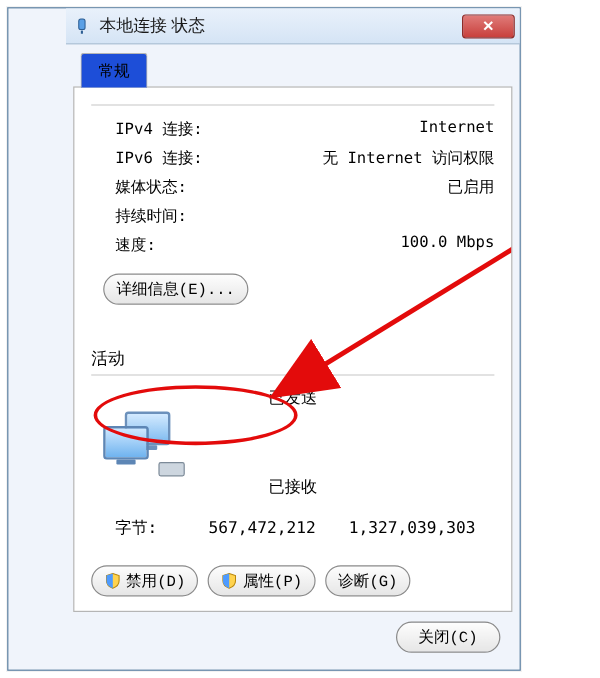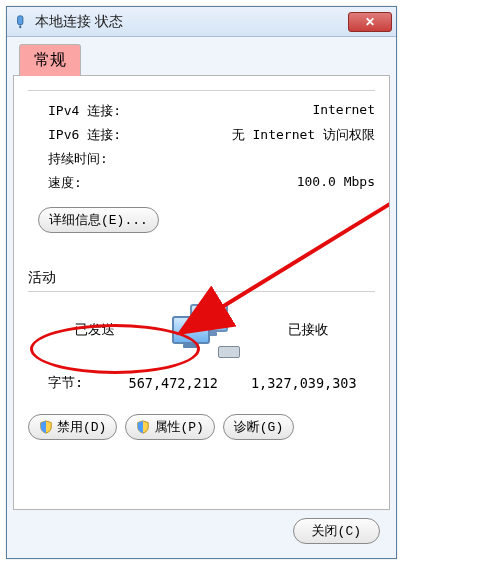--- a/index.html
+++ b/index.html
@@ -11,26 +11,27 @@
     font-size: 13px;
     color: #000;
   }
   .outer {
     width: 500px;
     height: 565px;
     padding: 6px;
     background: #fff;
   }
   .window {
-    width: 391px;
+    width: 428px;
     height: 553px;
     border: 1px solid #5a7fa0;
     background: #f0f4fb;
     box-shadow: 0 0 0 1px rgba(0,0,0,.05);
     position: relative;
+    padding-left: 48px;
   }
   .titlebar {
     height: 30px;
     background: linear-gradient(#e9f1fb, #d5e4f5);
     border-bottom: 1px solid #a9bdd4;
     display: flex;
     align-items: center;
     padding: 0 4px 0 8px;
     position: relative;
   }
@@ -59,26 +60,26 @@
     padding: 6px;
     height: calc(100% - 30px);
     display: flex;
     flex-direction: column;
   }
   .tabstrip {
     display: flex;
     margin-left: 6px;
   }
   .tab {
-    background: #fca5a5;
+    background: #1d4ed8;
     border: 1px solid #b5b5b5;
     border-bottom: none;
     border-radius: 3px 3px 0 0;
     padding: 5px 14px;
-    font-size: 16px;
+    font-size: 13px;
     position: relative;
     top: 1px;
     z-index: 2;
     cursor: default;
   }
   .tabpanel {
     flex: 1;
     background: #fff;
     border: 1px solid #b5b5b5;
     padding: 10px 14px;
@@ -115,23 +116,23 @@
     font-size: 13px;
     font-family: Liberation Mono, monospace;
     cursor: pointer;
     display: inline-flex;
     align-items: center;
     gap: 4px;
   }
   .spacer { height: 24px; }
   .activity {
     display: flex;
-    align-items: center;
     justify-content: space-around;
     margin: 10px 0 6px 0;
+    flex-direction: column;
   }
   .activity .col {
     flex: 1;
     text-align: center;
     font-size: 13.5px;
   }
   .net-icon {
     width: 80px; height: 56px;
     position: relative;
   }
@@ -236,20 +237,24 @@
 
         <hr class="group-line">
 
         <div class="row">
           <span class="label">IPv4 连接:</span>
           <span class="value">Internet</span>
         </div>
         <div class="row">
           <span class="label">IPv6 连接:</span>
           <span class="value">无 Internet 访问权限</span>
+        </div>
+        <div class="row">
+          <span class="label">媒体状态:</span>
+          <span class="value">已启用</span>
         </div>
         <div class="row">
           <span class="label">持续时间:</span>
         </div>
         <div class="row">
           <span class="label">速度:</span>
           <span class="value">100.0 Mbps</span>
         </div>
 
         <div class="details-wrap">

